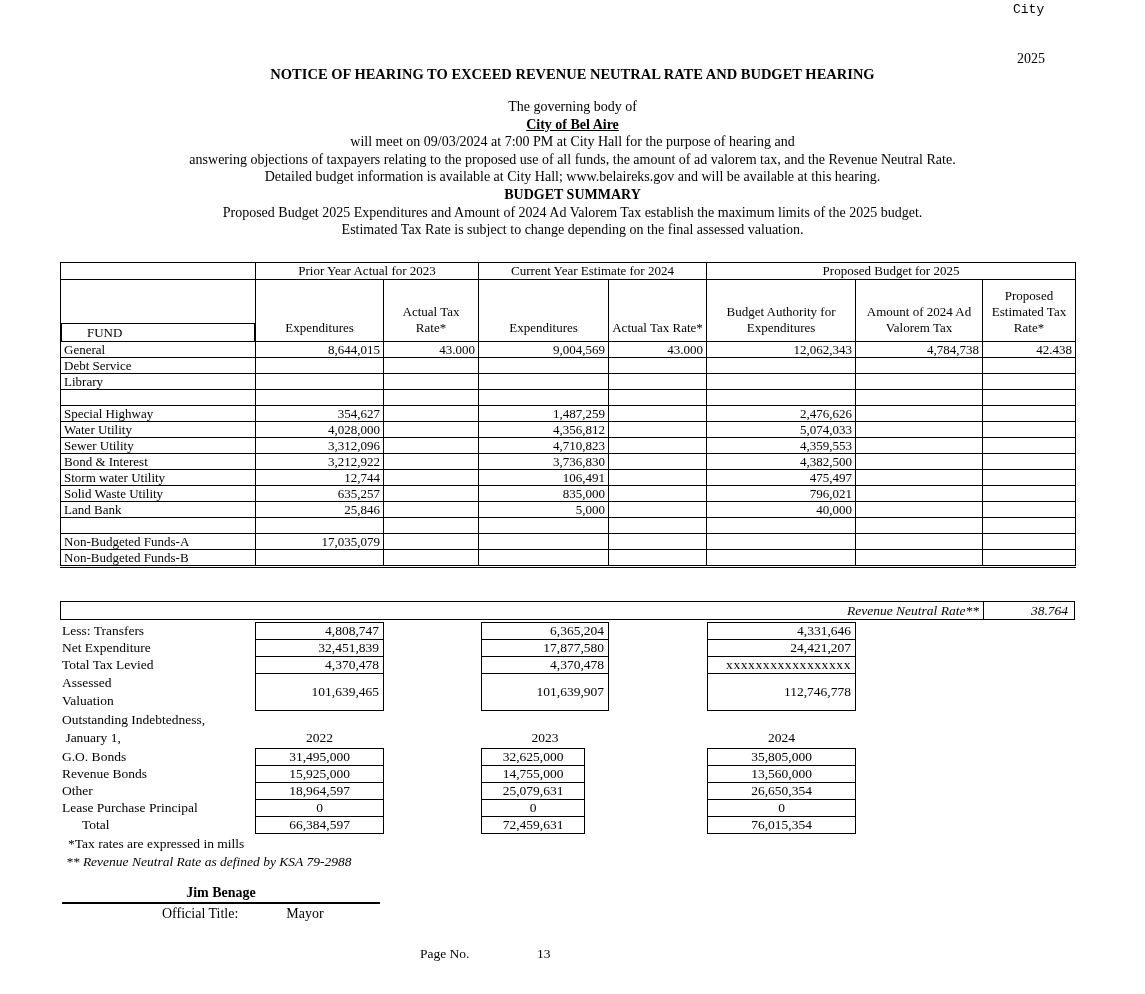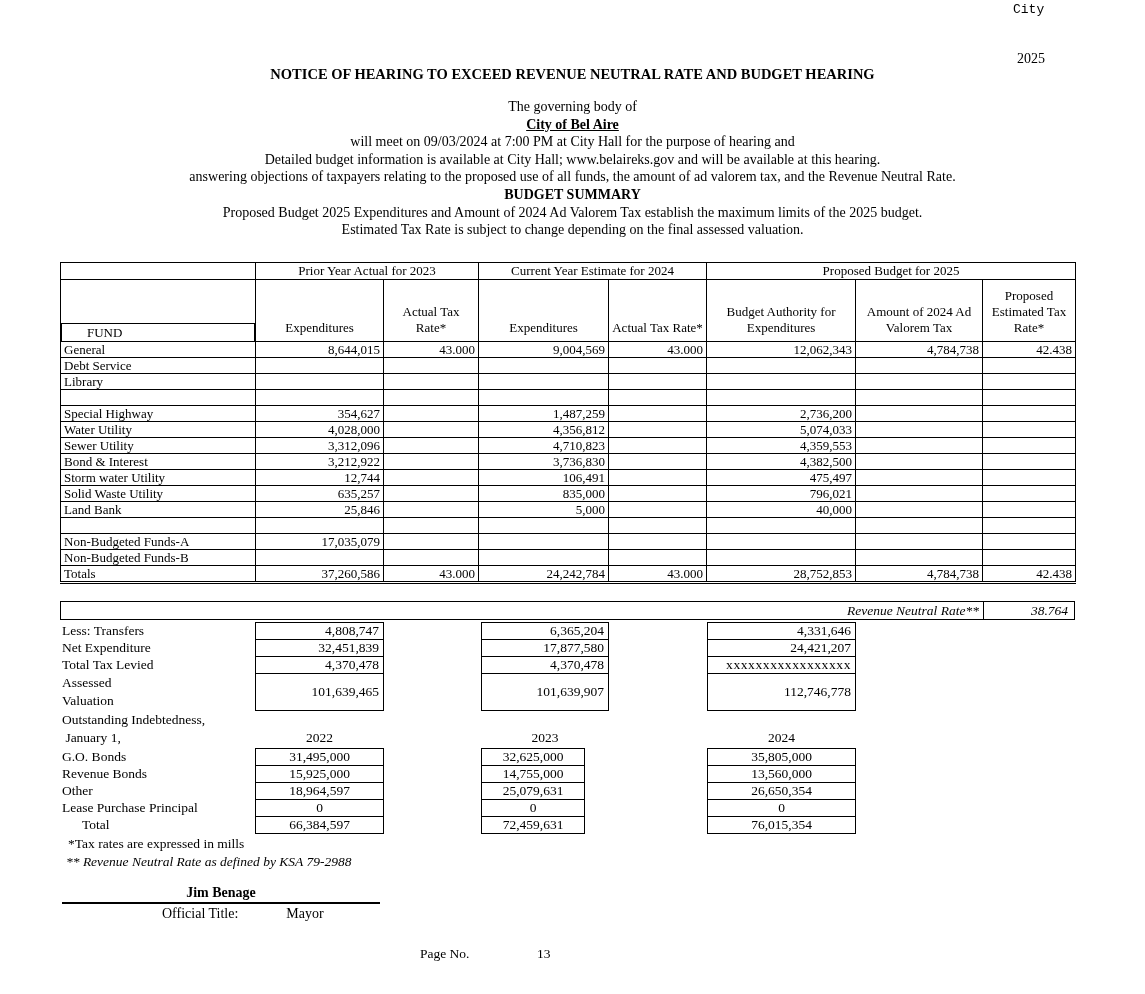--- a/index.html
+++ b/index.html
@@ -80,22 +80,22 @@
 
   <span class="corner-city mono">City</span>
   <span class="corner-year">2025</span>
 
   <div class="title">NOTICE OF HEARING TO EXCEED REVENUE NEUTRAL RATE AND BUDGET HEARING</div>
 
   <div class="intro">
     <div>The governing body of</div>
     <div class="b u">City of Bel Aire</div>
     <div>will meet on 09/03/2024 at 7:00 PM at City Hall for the purpose of hearing and</div>
+    <div>answering objections of taxpayers relating to the proposed use of all funds,  the amount of ad valorem tax, and the Revenue Neutral Rate.</div>
     <div>Detailed budget information is available at City Hall; www.belaireks.gov and will be available at this hearing.</div>
-    <div>answering objections of taxpayers relating to the proposed use of all funds,  the amount of ad valorem tax, and the Revenue Neutral Rate.</div>
     <div class="b">BUDGET SUMMARY</div>
     <div>Proposed Budget 2025 Expenditures and Amount of 2024 Ad Valorem Tax establish the maximum limits of the 2025 budget.</div>
     <div>Estimated Tax Rate is subject to change depending on the final assessed valuation.</div>
   </div>
 
   <div class="tblwrap">
     <table class="budget">
       <colgroup>
         <col style="width:195px">
           <col style="width:128px">
@@ -171,21 +171,21 @@
             <td class="num"></td>
             <td class="num"></td>
           </tr>
 
           <tr>
             <td class="fund">Special Highway</td>
             <td class="num">354,627</td>
             <td class="num"></td>
             <td class="num">1,487,259</td>
             <td class="num"></td>
-            <td class="num">2,736,200</td>
+            <td class="num">2,476,626</td>
             <td class="num"></td>
             <td class="num"></td>
           </tr>
 
           <tr>
             <td class="fund">Water Utility</td>
             <td class="num">4,028,000</td>
             <td class="num"></td>
             <td class="num">4,356,812</td>
             <td class="num"></td>
@@ -275,30 +275,20 @@
             <td class="fund">Non-Budgeted Funds-B</td>
             <td class="num"></td>
             <td class="num"></td>
             <td class="num"></td>
             <td class="num"></td>
             <td class="num"></td>
             <td class="num"></td>
             <td class="num"></td>
           </tr>
 
-          <tr>
-            <td class="fund">Totals</td>
-            <td class="num">37,260,586</td>
-            <td class="num">43.000</td>
-            <td class="num">24,242,784</td>
-            <td class="num">43.000</td>
-            <td class="num">28,752,853</td>
-            <td class="num">4,784,738</td>
-            <td class="num">42.438</td>
-          </tr>
         </tbody>
     </table>
   </div>
 
   <div class="rnr">
     <div class="rnr-label">Revenue Neutral Rate**</div>
     <div class="rnr-value">38.764</div>
   </div>
 
   <div class="lower">

